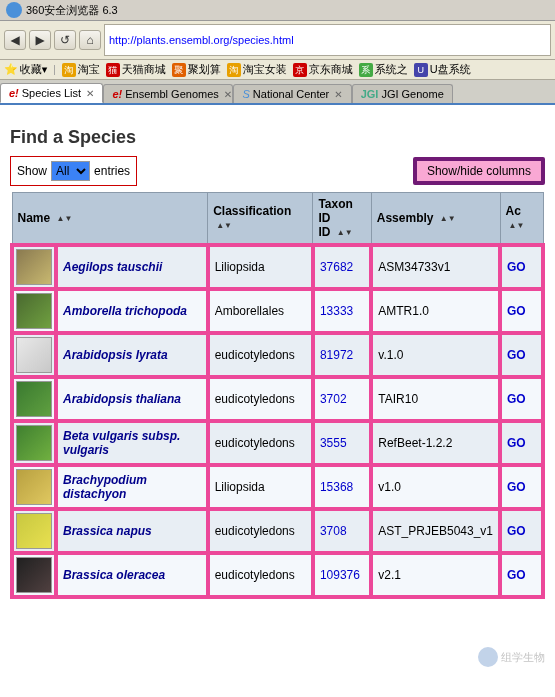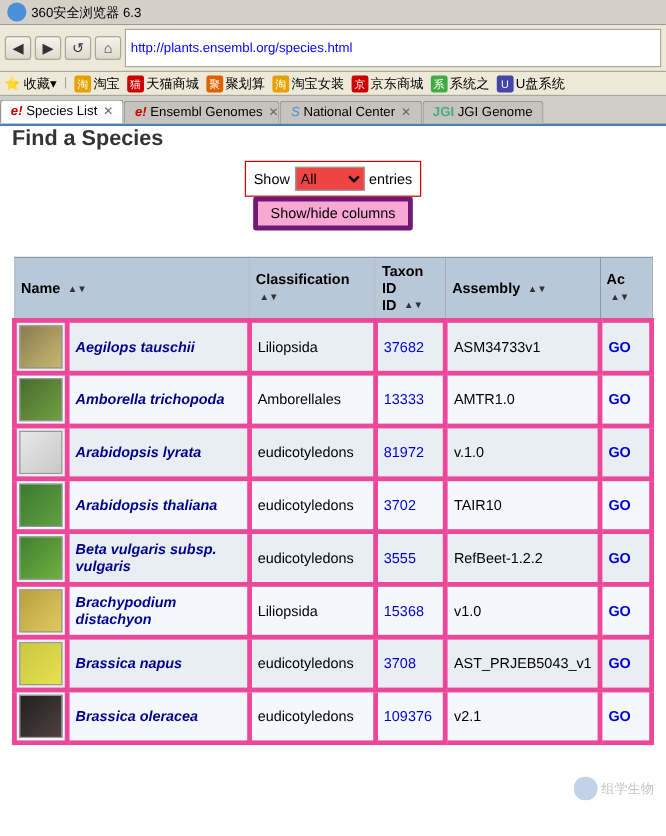--- a/index.html
+++ b/index.html
@@ -110,50 +110,49 @@
       font-size: 10px;
       color: #666;
       margin-left: 2px;
     }
     .tab-icon-e { color: #c00; font-weight: bold; font-size: 11px; font-style: italic; }
     .tab-icon-s { color: #4a90d9; font-size: 11px; font-style: italic; }
 
     
     .page-content {
       background: #fff;
-      padding: 0 10px;
+      padding: 22px 10px;
     }
     .page-title {
       font-size: 18px;
       font-weight: bold;
       color: #333;
       margin-bottom: 8px;
     }
 
     
     .table-controls {
       display: flex;
       align-items: center;
       justify-content: space-between;
-      margin-bottom: 22px;
-      flex-direction: column;
+      margin-bottom: 6px;
     }
     .show-entries {
       display: flex;
       align-items: center;
       gap: 4px;
       border: 1px solid #c00;
       padding: 4px 6px;
       background: #fff;
     }
     .entries-select {
-      width: 58px; height: 20px;
+      width: 39px; height: 20px;
       border: 1px solid #999;
       font-size: 12px;
-      background: #ef4444;
+      background: #3b82f6;
     }
     .show-hide-btn {
       background: #f9a8d4;
       border: 4px solid #701a75;
       padding: 3px 10px;
       font-size: 12px;
       cursor: pointer;
       border-radius: 2px;
       text-align: center;
     }

